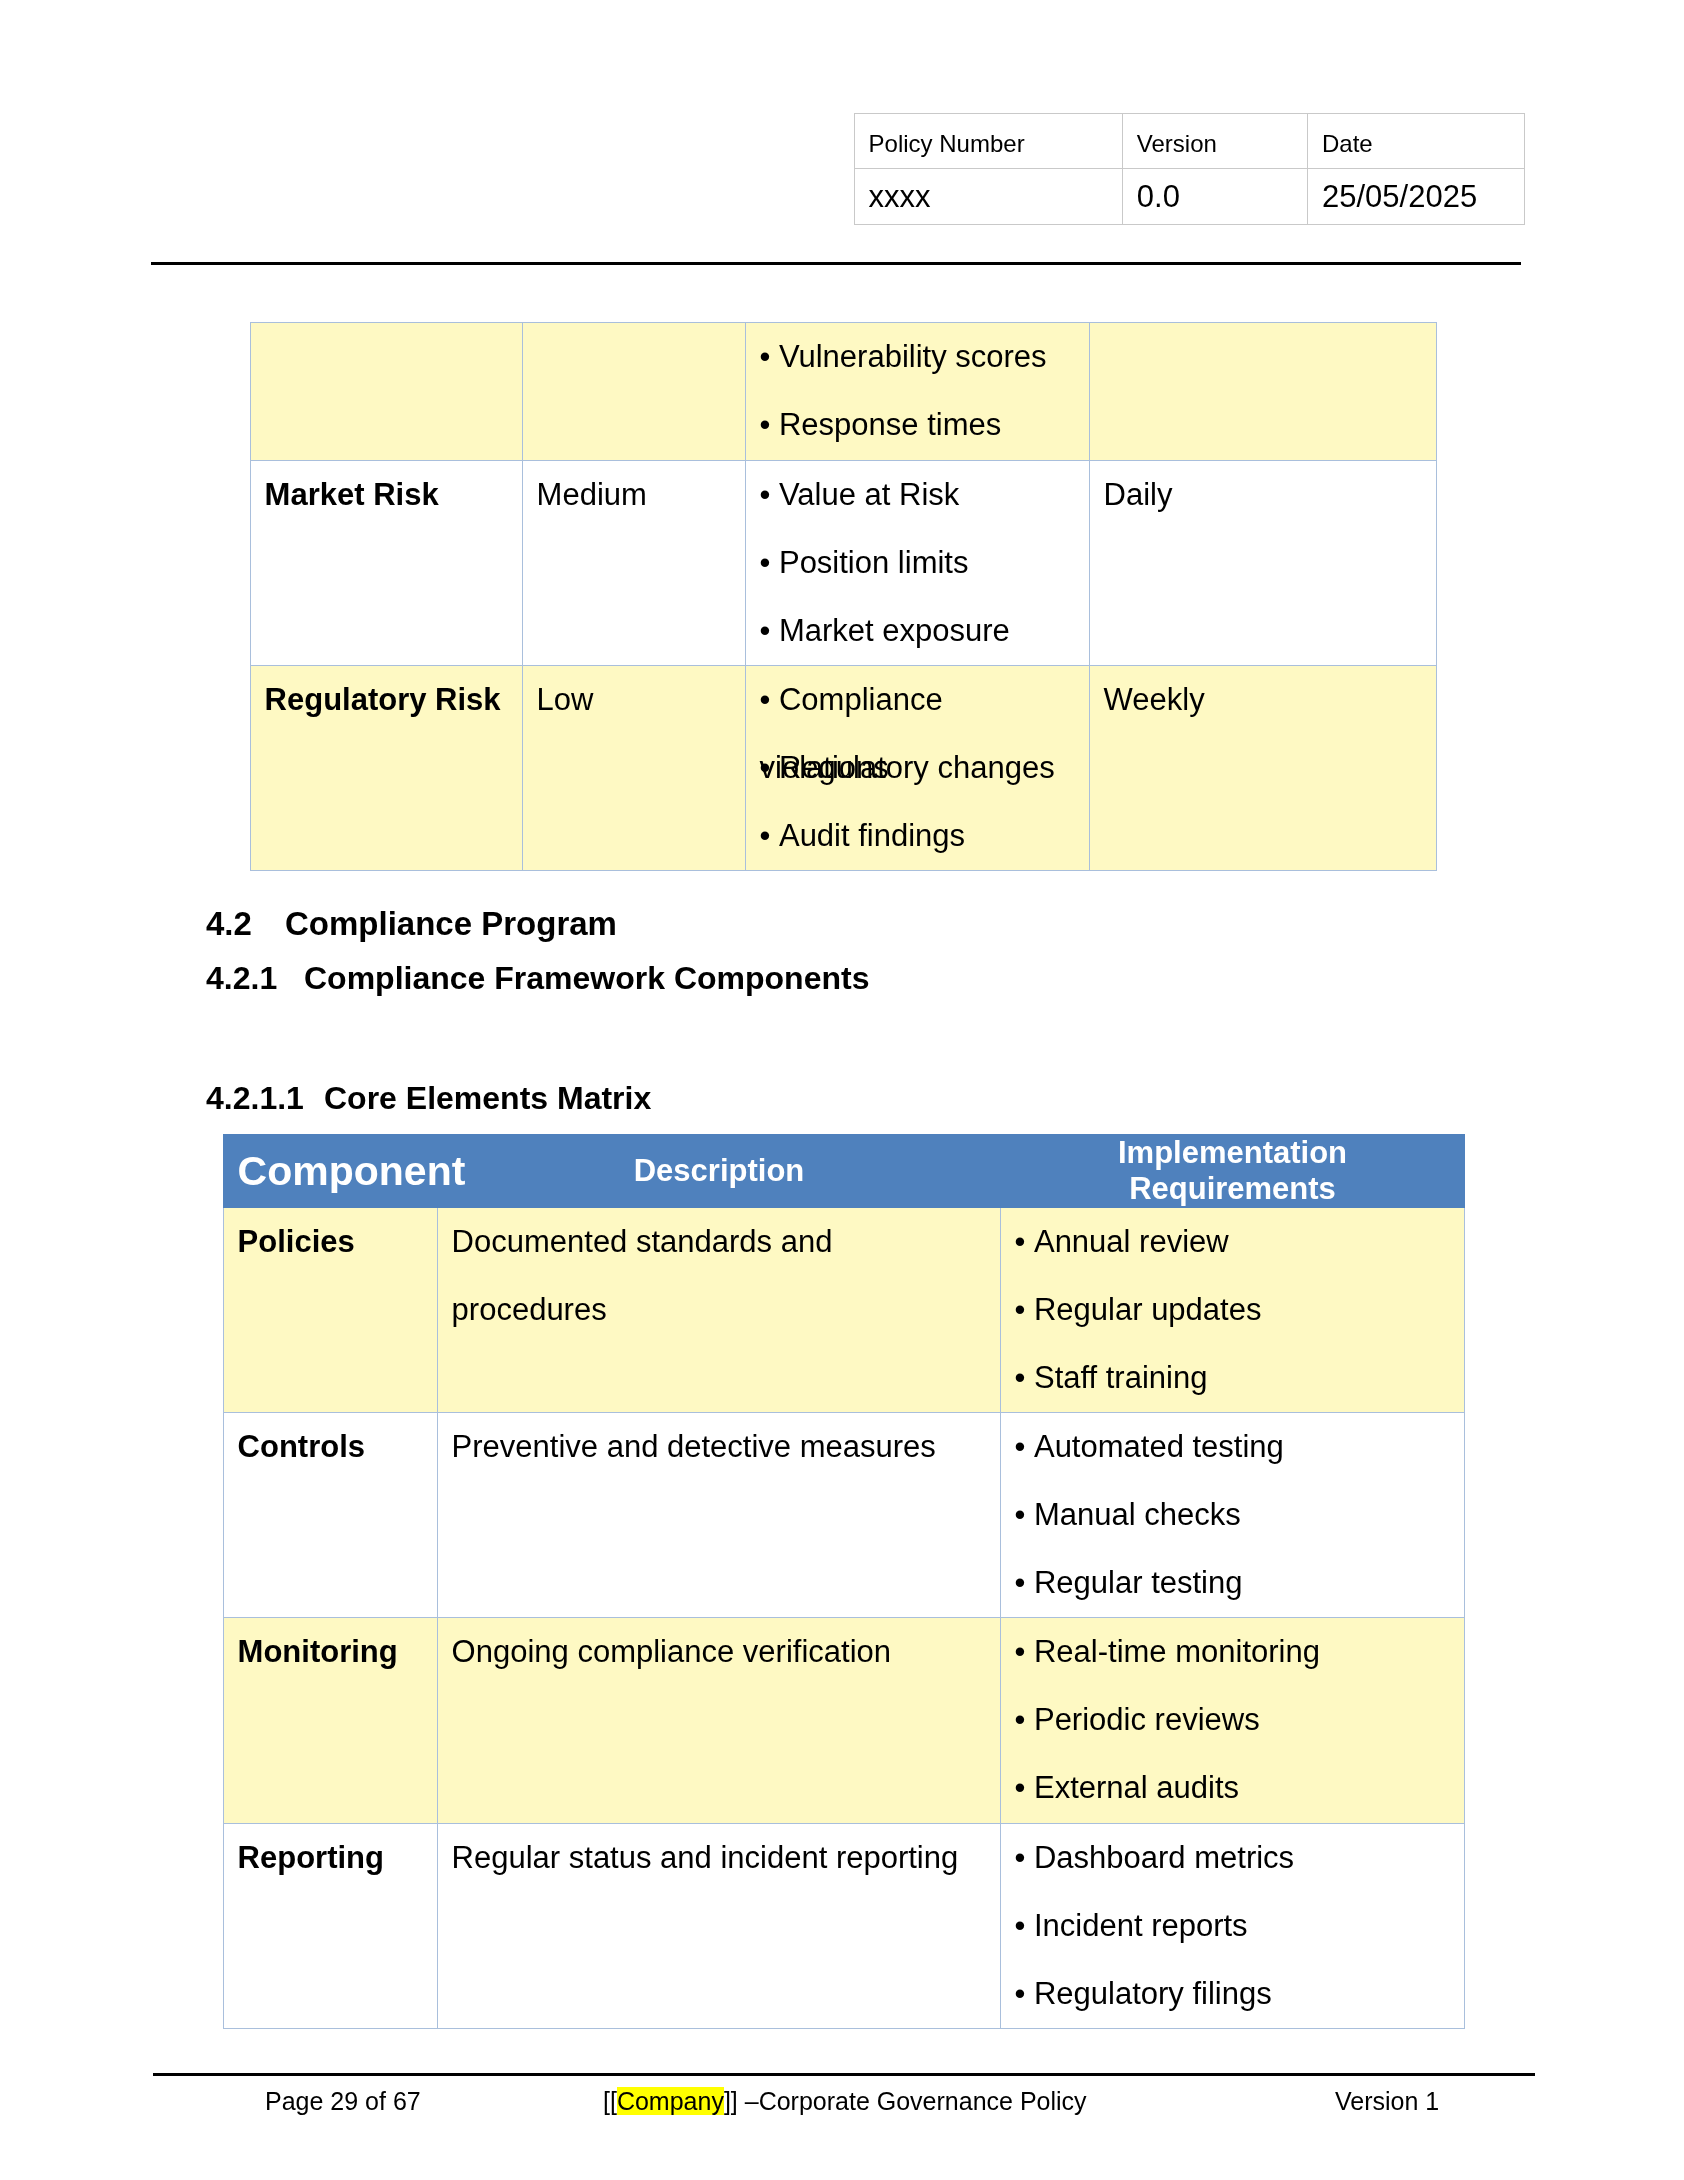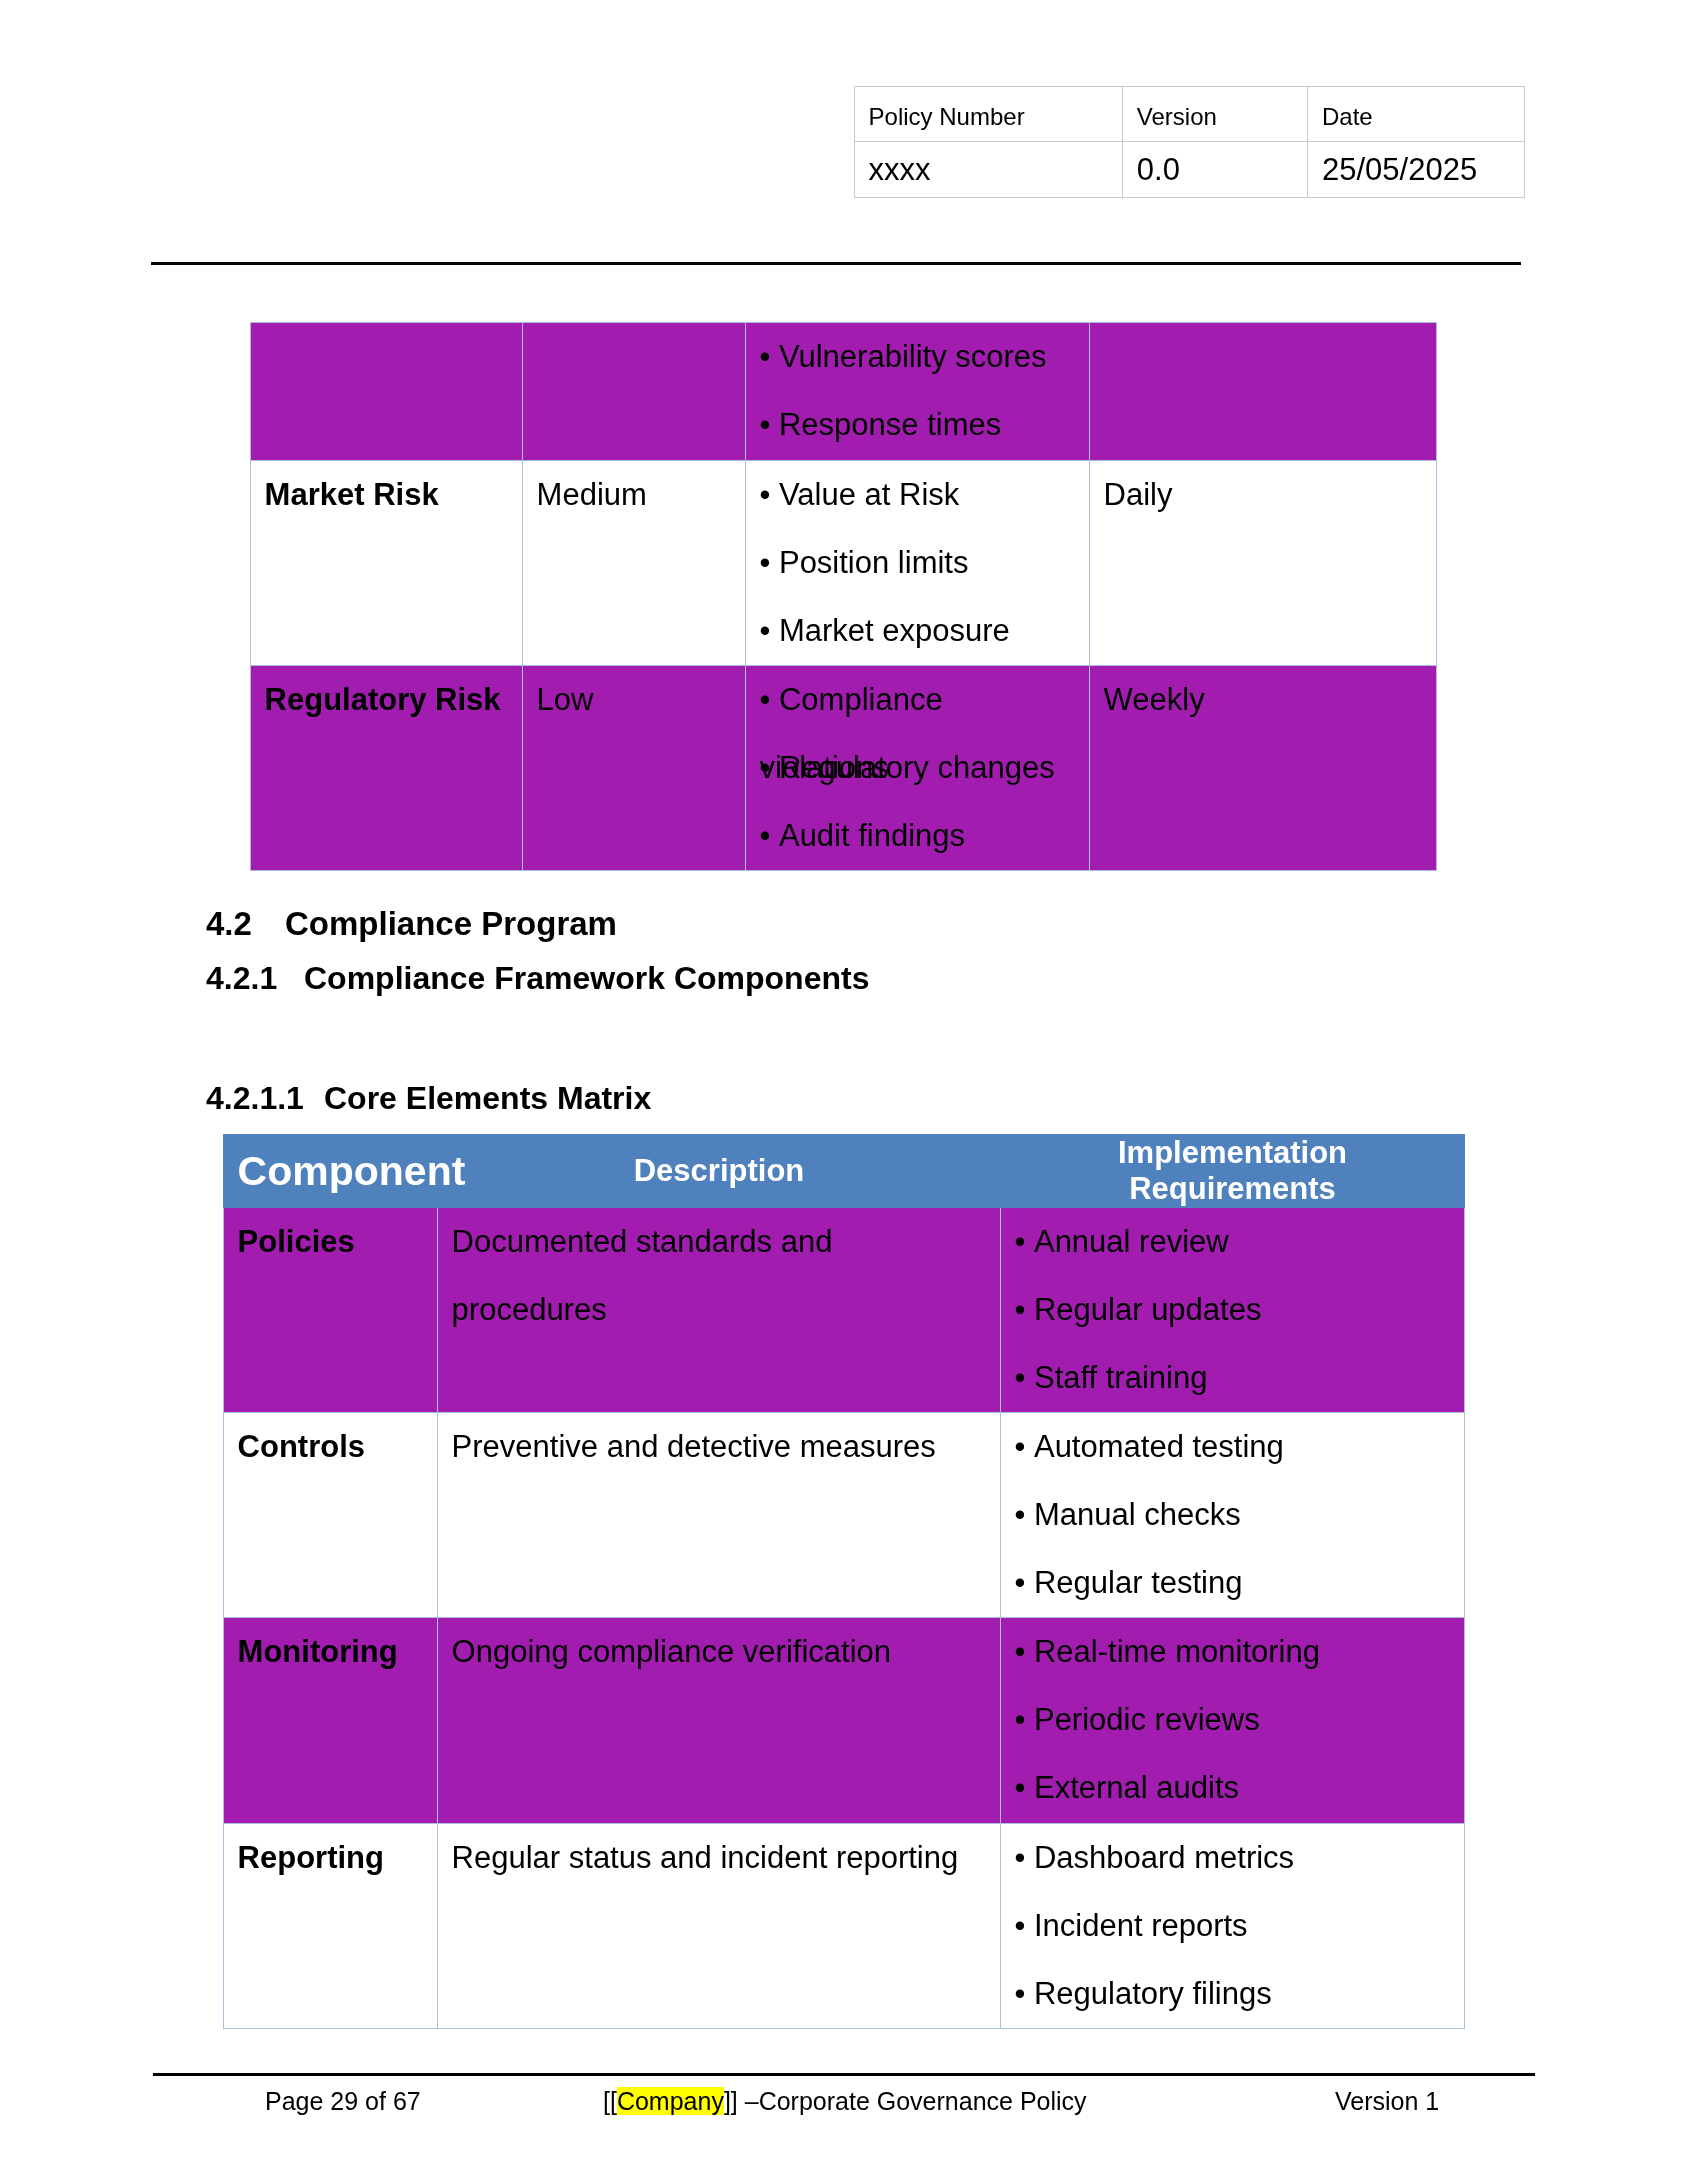--- a/index.html
+++ b/index.html
@@ -1,29 +1,29 @@
 <!DOCTYPE html>
 <html style="font-size:13.6px"><head>
 <meta charset="utf-8">
 <style>
   html, body { margin:0; padding:0; background:#ffffff; }
   body { width:1685px; height:2181px; position:relative; overflow:hidden;
          font-family:"Liberation Sans", sans-serif; color:#000; }
   .abs { position:absolute; }
   
-  #meta { left:854px; top:86px; width:671px; border-collapse:collapse;padding-left:37px; }
+  #meta { left:854px; top:113px; width:671px; border-collapse:collapse;padding-left:37px; }
   #meta td { border:1.7px solid #c9c9c9; padding:0 13.6px; vertical-align:middle; }
   #meta tr.lbl td { height:49px; font-size:24px; padding-top:5.1px; }
   #meta tr.val td { height:55px; font-size:31px; }
   .hr-top { left:151px; top:262px; width:1370px; height:2.6px; background:#000; }
   
   table.grid { border-collapse:collapse; table-layout:fixed; }
   table.grid td { border:1.7px solid #a9bfdc; vertical-align:top; font-size:31px; padding:0 13.6px; }
   #risk { left:250px; top:322px; width:1187px; }
-  #risk tr.shade td, #core tr.shade td { background:#a21caf; }
+  #risk tr.shade td, #core tr.shade td { background:#fef9c3; }
   #risk tr.plain td, #core tr.plain td { background:#ffffff;margin-top:12px; }
   .bul { display:block; line-height:68px; height:68px; }
   .bul::before { content:"\2022"; margin-right:8.5px; }
   .cell-line { display:block; line-height:68px; height:68px; }
   .bold { font-weight:bold; }
   
   .h2 { left:206px; top:905px; font-size:33px; font-weight:bold; }
   .h3 { left:206px; top:960px; font-size:32px; font-weight:bold; }
   .h4 { left:206px; top:1080px; font-size:32px; font-weight:bold; }
   .num { display:inline-block; }

